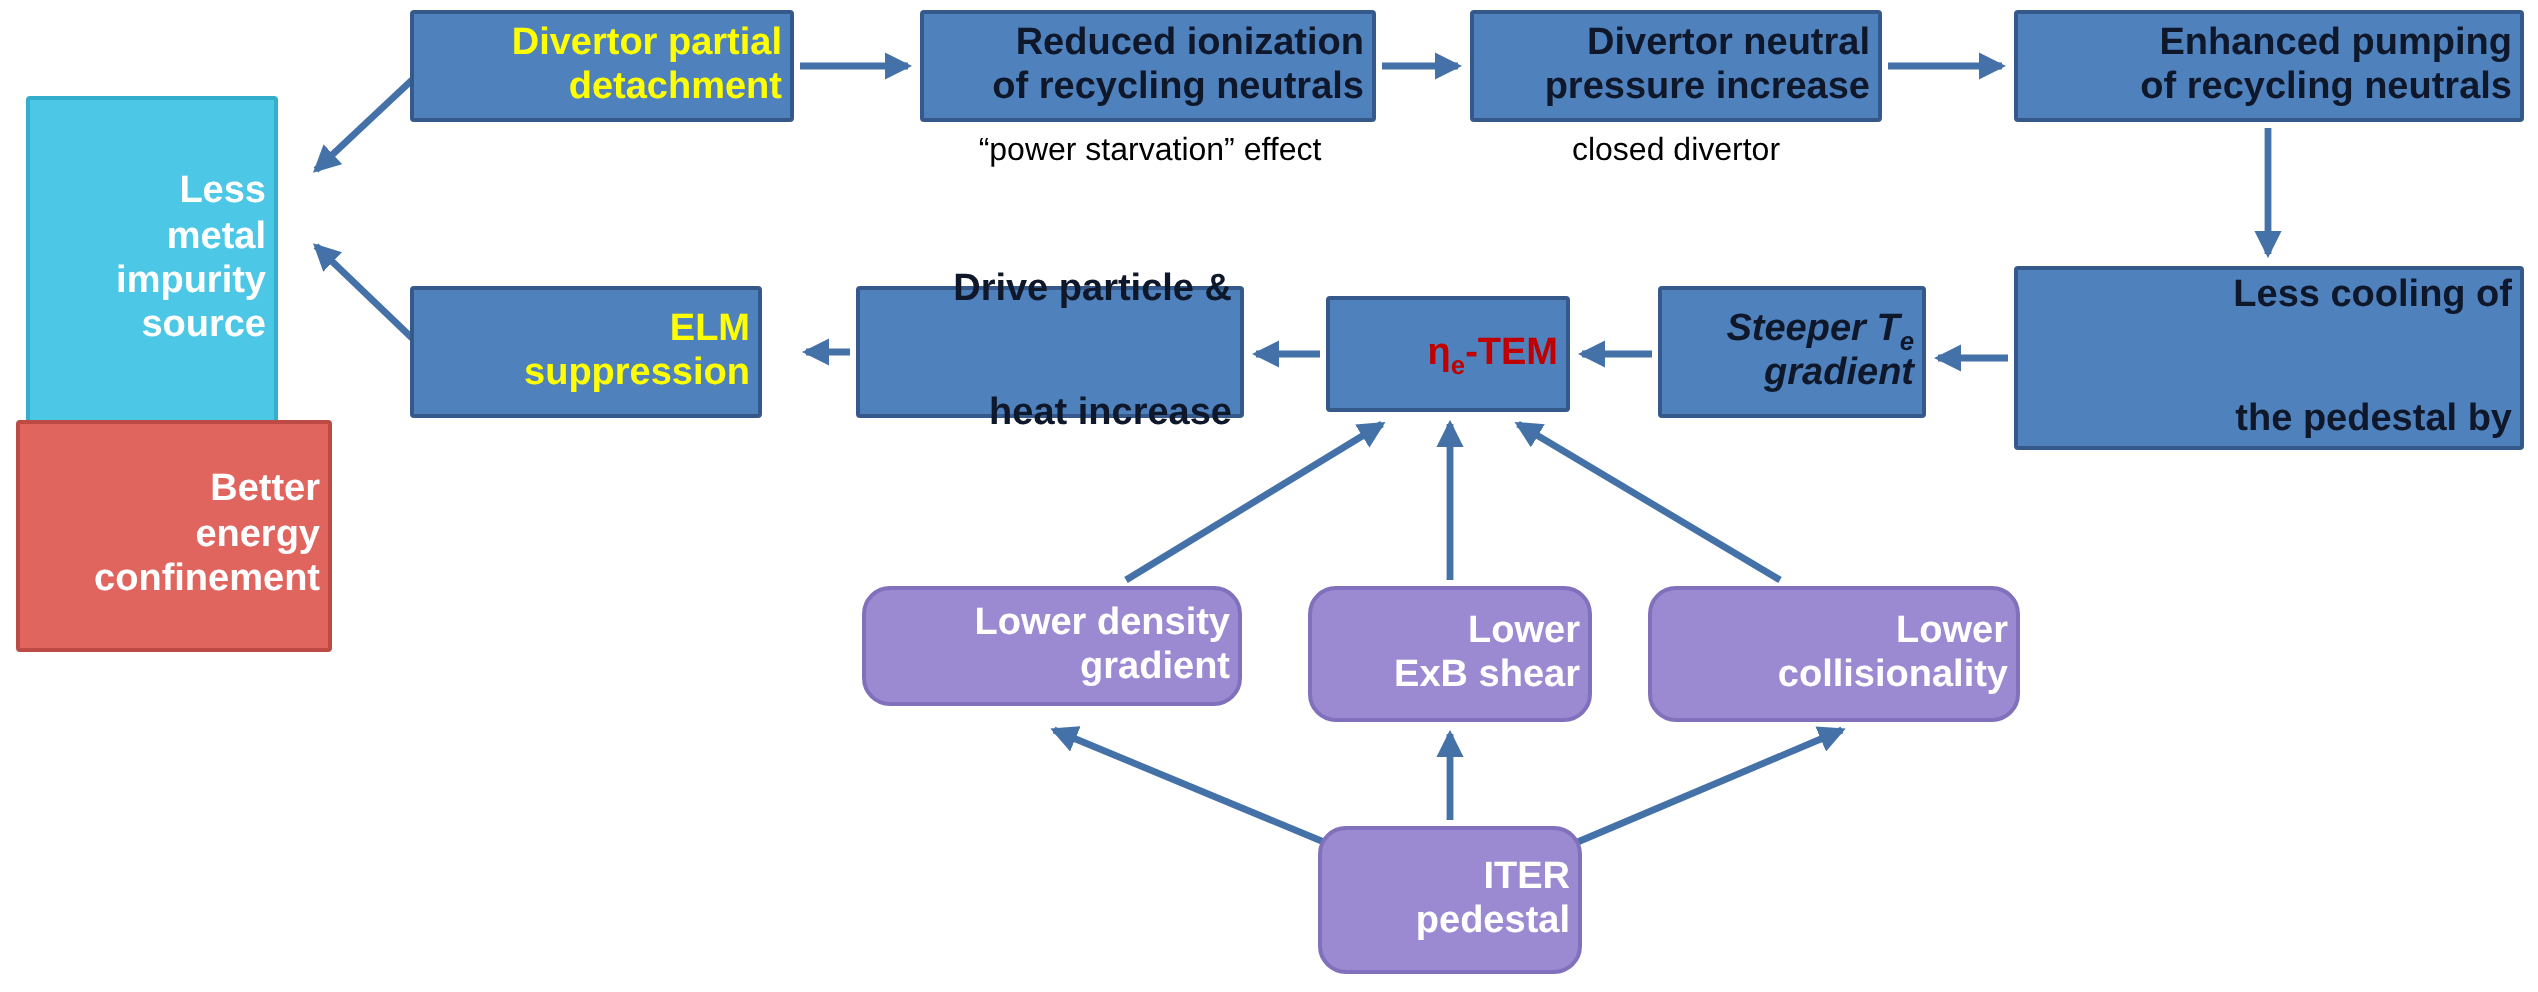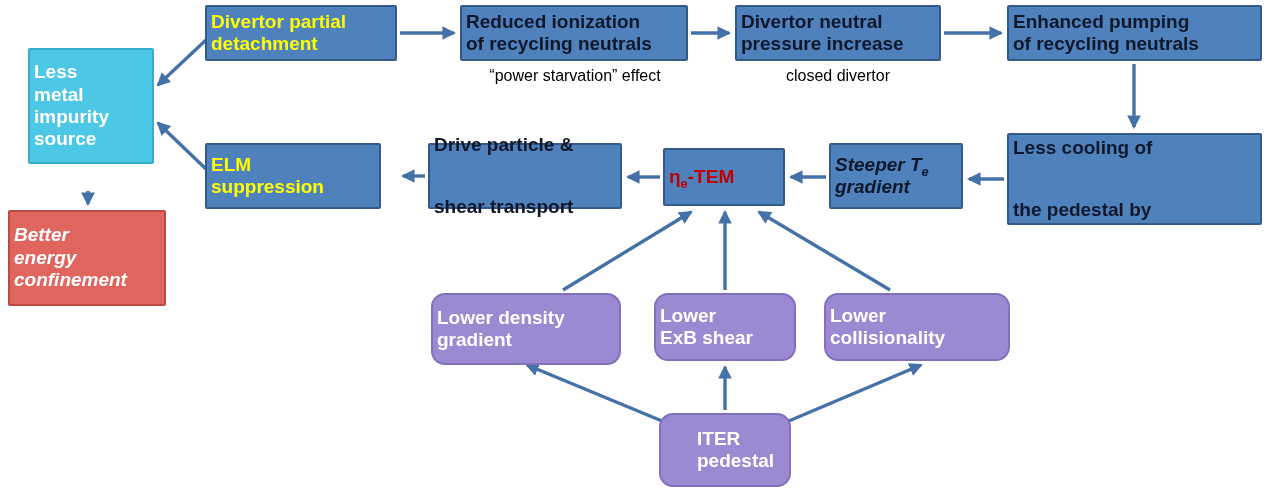--- a/index.html
+++ b/index.html
@@ -8,21 +8,21 @@
     width: 1269px;
     height: 496px;
     font-family: "Liberation Sans", sans-serif;
     background: #ffffff;
     overflow: hidden;
   }
   .box {
     position: absolute;
     display: flex;
     flex-direction: column;
-    align-items: flex-start;
+    align-items: flex-end;
     justify-content: center;
     text-align: center;
     font-weight: bold;
     font-size: 19px;
     line-height: 1.18;
     box-sizing: border-box;
     padding: 2px 4px;
   }
   .blue   { background: #4F81BD; border: 2px solid #36598C; color: #0f172a; border-radius: 2px; }
   .cyan   { background: #4CC7E6; border: 2px solid #35AECB; color: #ffffff; border-radius: 2px; }
@@ -104,42 +104,42 @@
     <div><span>Steeper T</span><sub>e</sub></div>
     <div>gradient</div>
   </div>
 
   <div class="box blue red-text" style="left:663px; top:148px; width:122px; height:58px;">
     <div><span>η</span><sub>e</sub><span>-TEM</span></div>
   </div>
 
   <div class="box blue" style="left:428px; top:143px; width:194px; height:66px;gap:40px;">
     <div>Drive particle &amp;</div>
-    <div>shear transport</div>
+    <div>heat increase</div>
   </div>
 
   <div class="box blue yellow-text" style="left:205px; top:143px; width:176px; height:66px;">
     <div>ELM</div>
     <div>suppression</div>
   </div>
 
-  <div class="box cyan" style="left:28px; top:48px; width:126px; height:116px;">
+  <div class="box cyan" style="left:13px; top:48px; width:126px; height:164px;">
     <div>Less</div>
     <div>metal</div>
     <div>impurity</div>
     <div>source</div>
   </div>
 
-  <div class="box redbox" style="left:8px; top:210px; width:158px; height:96px;font-style:italic;">
+  <div class="box redbox" style="left:8px; top:210px; width:158px; height:116px;">
     <div>Better</div>
     <div>energy</div>
     <div>confinement</div>
   </div>
 
-  <div class="box purple" style="left:431px; top:293px; width:190px; height:72px;">
+  <div class="box purple" style="left:431px; top:293px; width:190px; height:60px;">
     <div>Lower density</div>
     <div>gradient</div>
   </div>
 
   <div class="box purple" style="left:654px; top:293px; width:142px; height:68px;">
     <div>Lower</div>
     <div>ExB shear</div>
   </div>
 
   <div class="box purple" style="left:824px; top:293px; width:186px; height:68px;">

